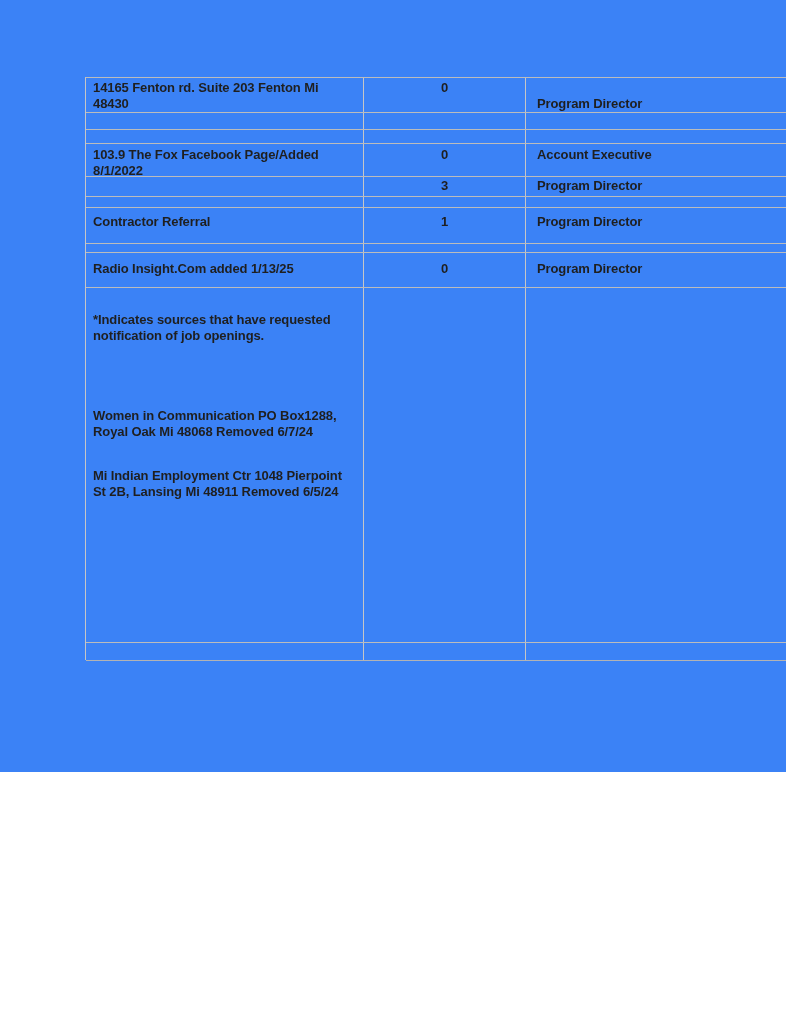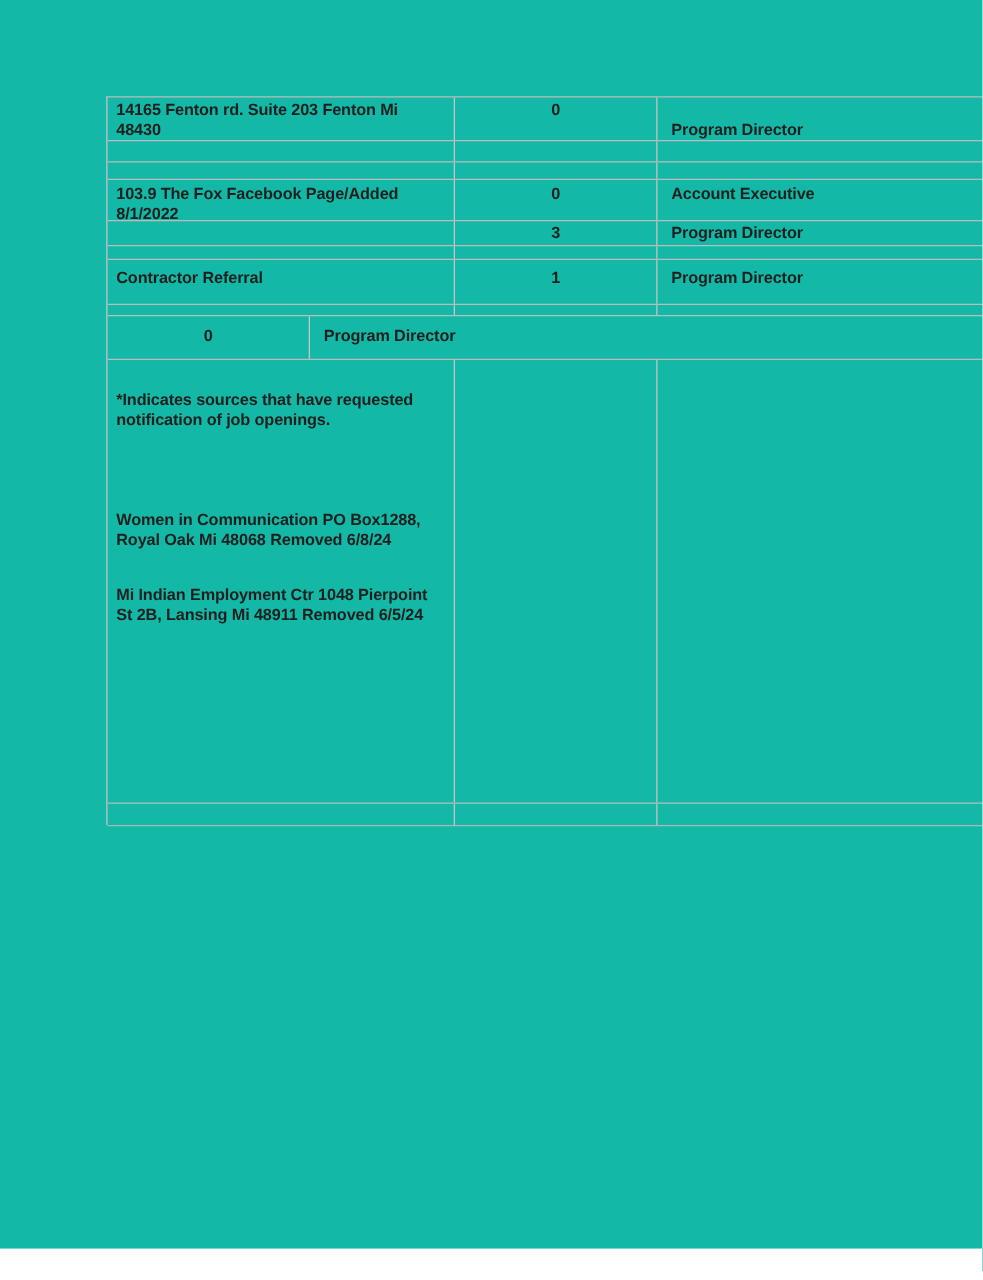--- a/index.html
+++ b/index.html
@@ -3,22 +3,22 @@
 <meta charset="utf-8">
 <style>
   html, body {
     margin: 0;
     padding: 0;
     background: #ffffff;
   }
   .page {
     position: relative;
     width: 786px;
-    height: 999px;
-    background: #14b8a6;
+    height: 772px;
+    background: #3b82f6;
     overflow: hidden;
     font-family: "Liberation Sans", sans-serif;
     color: #1f1f1f;
   }
   
   .src-table {
     position: absolute;
     left: 85px;
     top: 77px;
     width: 701px;
@@ -145,30 +145,31 @@
       <div class="cell c-title">Program Director</div>
     </div>
 
     <div class="row r7">
       <div class="cell c-source"></div>
       <div class="cell c-count"></div>
       <div class="cell c-title"></div>
     </div>
 
     <div class="row r8">
+      <div class="cell c-source">Radio Insight.Com added 1/13/25</div>
       <div class="cell c-count">0</div>
       <div class="cell c-title">Program Director</div>
     </div>
 
     <div class="row r9">
       <div class="cell c-source notes">
         <p>*Indicates sources that have requested
 notification of job openings.</p>
         <p class="gap-xl">Women in Communication PO Box1288,
-Royal Oak Mi 48068 Removed 6/8/24</p>
+Royal Oak Mi 48068 Removed 6/7/24</p>
         <p class="gap-sm">Mi Indian Employment Ctr 1048 Pierpoint
 St 2B, Lansing Mi 48911 Removed 6/5/24</p>
       </div>
       <div class="cell c-count"></div>
       <div class="cell c-title"></div>
     </div>
 
     <div class="row r10">
       <div class="cell c-source"></div>
       <div class="cell c-count"></div>

